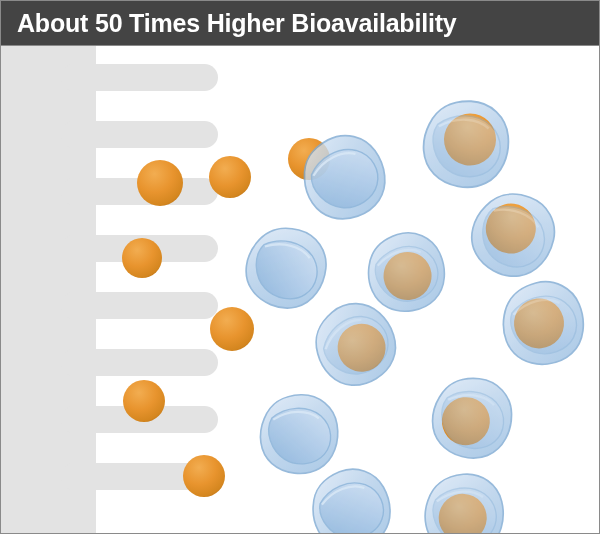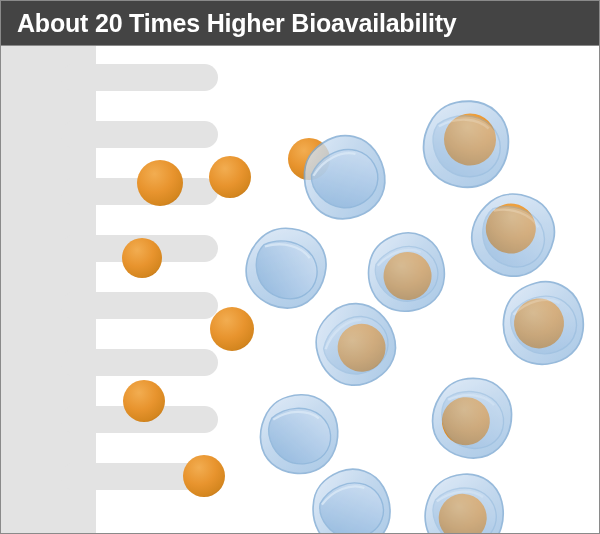--- a/index.html
+++ b/index.html
@@ -55,21 +55,21 @@
     width: 600px;
     height: 488px;
   }
 </style>
 </head>
 <body>
 
 <div id="figure">
 
   <div id="header-bar">
-    <div id="header-title">About 20 Times Higher Bioavailability</div>
+    <div id="header-title">About 50 Times Higher Bioavailability</div>
   </div>
 
   <div id="canvas">
     <svg id="scene" viewBox="0 0 600 488" xmlns="http://www.w3.org/2000/svg">
       <defs>
         <radialGradient id="gradOrange" cx="38%" cy="30%" r="78%">
           <stop offset="0%" stop-color="#f2ad51"></stop>
           <stop offset="52%" stop-color="#e8942e"></stop>
           <stop offset="88%" stop-color="#d4861f"></stop>
           <stop offset="100%" stop-color="#bd7417"></stop>

